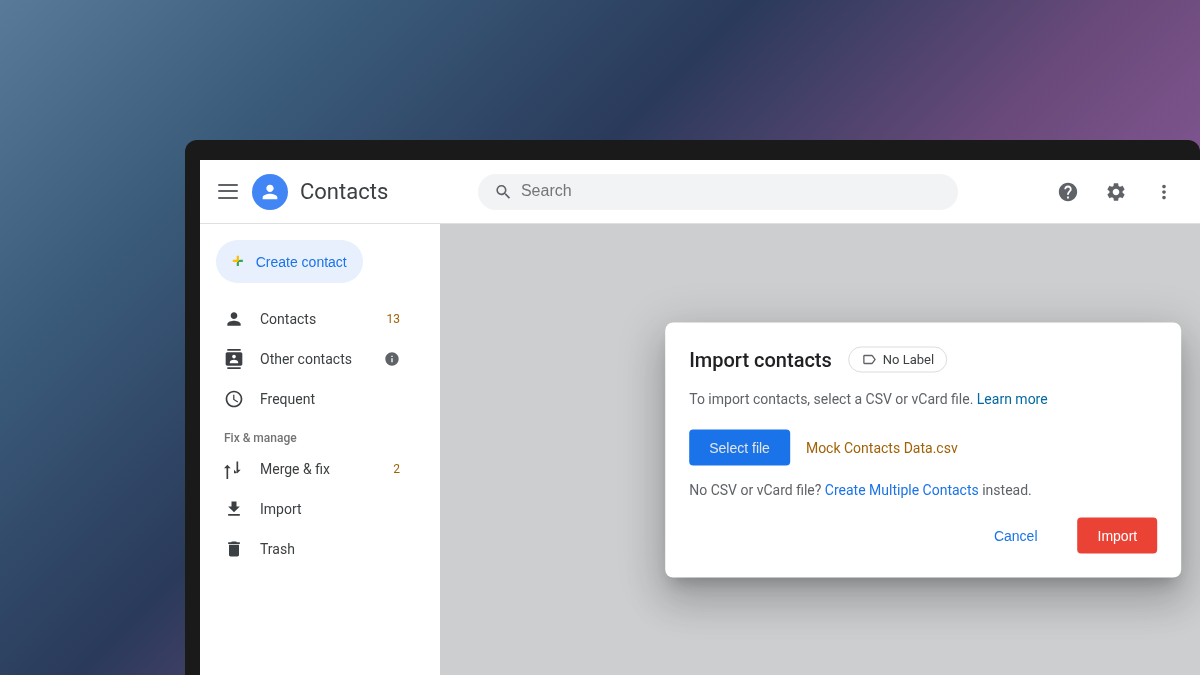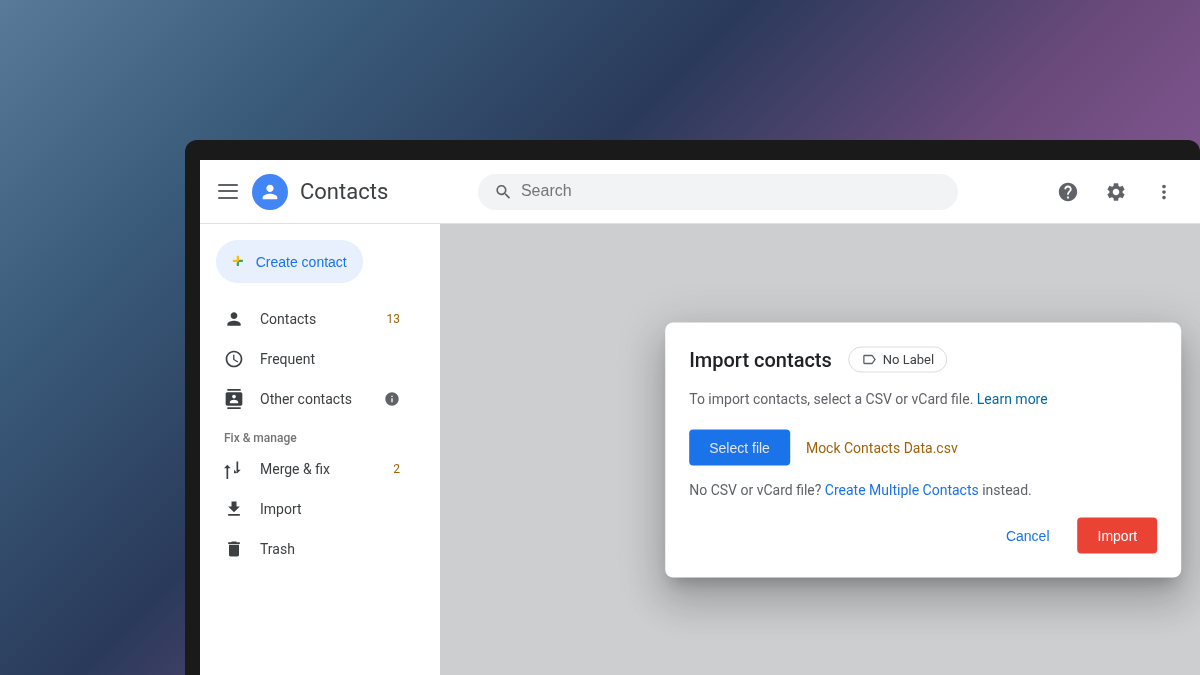--- a/index.html
+++ b/index.html
@@ -296,21 +296,21 @@
     }
 
     .no-csv-text a {
       color: #1a73e8;
       text-decoration: none;
     }
 
     .dialog-actions {
       display: flex;
       justify-content: flex-end;
-      gap: 8px;
+      gap: 20px;
     }
 
     .cancel-btn {
       background: transparent;
       color: #1a73e8;
       border: none;
       border-radius: 4px;
       padding: 10px 20px;
       font-size: 14px;
       font-weight: 500;
@@ -396,33 +396,33 @@
       <div class="sidebar-item">
         <svg class="svg-icon" viewBox="0 0 24 24" fill="#5f6368">
           <path d="M12 12c2.21 0 4-1.79 4-4s-1.79-4-4-4-4 1.79-4 4 1.79 4 4 4zm0 2c-2.67 0-8 1.34-8 4v2h16v-2c0-2.66-5.33-4-8-4z"></path>
         </svg>
         <span>Contacts</span>
         <span class="count">13</span>
       </div>
 
       <div class="sidebar-item">
         <svg class="svg-icon" viewBox="0 0 24 24" fill="#5f6368">
-          <path d="M11.99 2C6.47 2 2 6.48 2 12s4.47 10 9.99 10C17.52 22 22 17.52 22 12S17.52 2 11.99 2zM12 20c-4.42 0-8-3.58-8-8s3.58-8 8-8 8 3.58 8 8-3.58 8-8 8zm.5-13H11v6l5.25 3.15.75-1.23-4.5-2.67V7z"></path>
-        </svg>
-        <span>Frequent</span>
-      </div>
-
-      <div class="sidebar-item">
-        <svg class="svg-icon" viewBox="0 0 24 24" fill="#5f6368">
           <path d="M20 0H4v2h16V0zM4 24h16v-2H4v2zM20 4H4c-1.1 0-2 .9-2 2v12c0 1.1.9 2 2 2h16c1.1 0 2-.9 2-2V6c0-1.1-.9-2-2-2zm-8 2.75c1.24 0 2.25 1.01 2.25 2.25S13.24 11.25 12 11.25 9.75 10.24 9.75 9 10.76 6.75 12 6.75zM17 17H7v-1.5c0-1.67 3.33-2.5 5-2.5s5 .83 5 2.5V17z"></path>
         </svg>
         <span>Other contacts</span>
         <svg width="16" height="16" viewBox="0 0 24 24" fill="#5f6368" style="margin-left:auto">
           <path d="M12 2C6.48 2 2 6.48 2 12s4.48 10 10 10 10-4.48 10-10S17.52 2 12 2zm1 15h-2v-6h2v6zm0-8h-2V7h2v2z"></path>
         </svg>
+      </div>
+
+      <div class="sidebar-item">
+        <svg class="svg-icon" viewBox="0 0 24 24" fill="#5f6368">
+          <path d="M11.99 2C6.47 2 2 6.48 2 12s4.47 10 9.99 10C17.52 22 22 17.52 22 12S17.52 2 11.99 2zM12 20c-4.42 0-8-3.58-8-8s3.58-8 8-8 8 3.58 8 8-3.58 8-8 8zm.5-13H11v6l5.25 3.15.75-1.23-4.5-2.67V7z"></path>
+        </svg>
+        <span>Frequent</span>
       </div>
 
       <div class="sidebar-section-title">Fix &amp; manage</div>
 
       <div class="sidebar-item">
         <svg class="svg-icon" viewBox="0 0 24 24" fill="#5f6368">
           <path d="M17 12h-4l4-4-4-4v3H3v2h14v3zm-10 4h4l-4 4 4 4v-3h14v-2H11v-3z" transform="rotate(90 12 12)"></path>
         </svg>
         <span>Merge &amp; fix</span>
         <span class="count">2</span>

